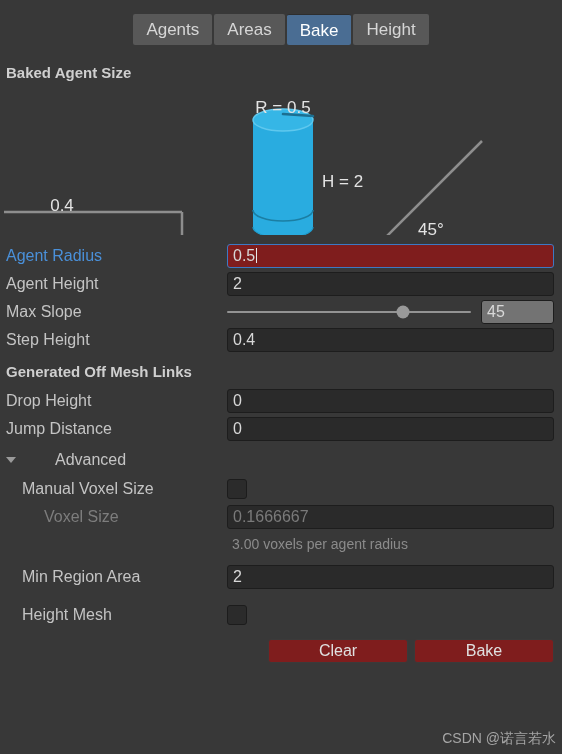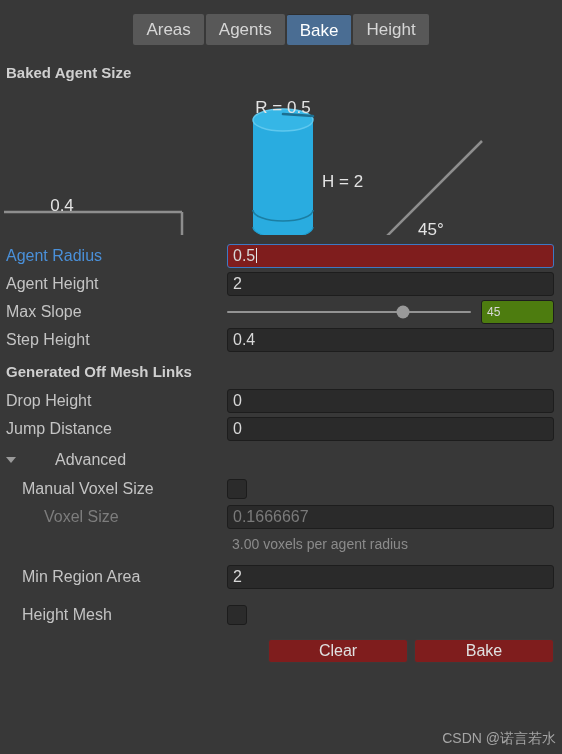--- a/index.html
+++ b/index.html
@@ -146,25 +146,25 @@
     width: 13px;
     height: 13px;
     border-radius: 50%;
     background: #999999;
     top: 50%;
     transform: translate(-50%, -50%);
   }
   .slider-field {
     flex: 0 0 73px;
     height: 24px;
-    background: #4d7c0f;
+    background: #737373;
     border: 1px solid #1d1d1d;
     border-radius: 3px;
     color: #d8d8d8;
-    font-size: 12px;
+    font-size: 16px;
     line-height: 22px;
     padding: 0 5px;
   }
 
   
   .foldout {
     display: flex;
     align-items: center;
     height: 24px;
     margin-top: 6px;
@@ -234,22 +234,22 @@
     text-align: right;
   }
 
   .content { padding: 0 4px; }
 </style>
 </head>
 <body>
 
 <div class="tabbar">
   <div class="tabs">
+    <div class="tab">Agents</div>
     <div class="tab">Areas</div>
-    <div class="tab">Agents</div>
     <div class="tab selected">Bake</div>
     <div class="tab">Height</div>
   </div>
 </div>
 
 <div class="content">
 
   <div class="section-header" id="baked-agent-size-header">Baked Agent Size</div>
 
   <div class="diagram">

